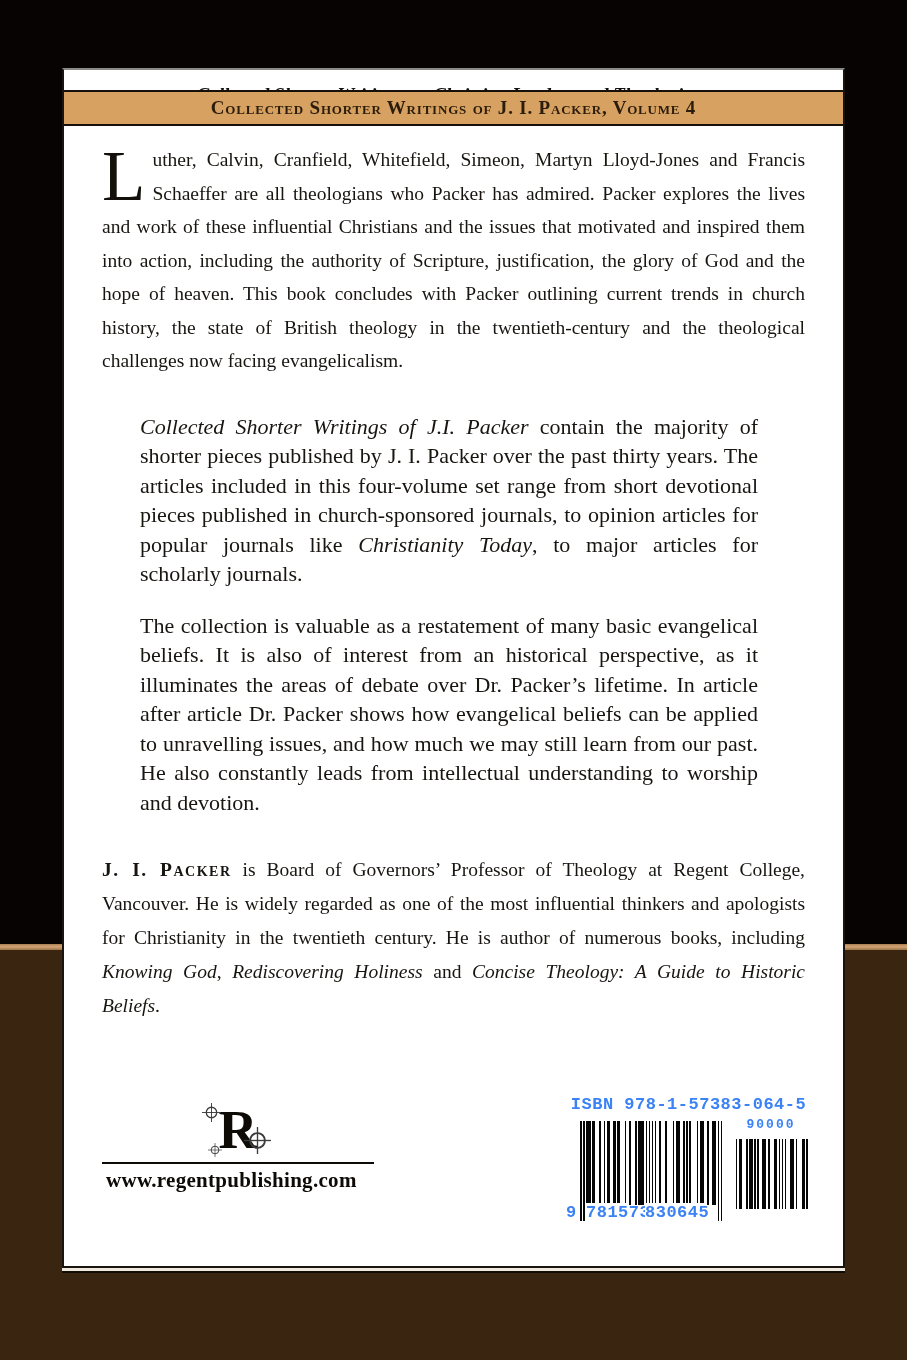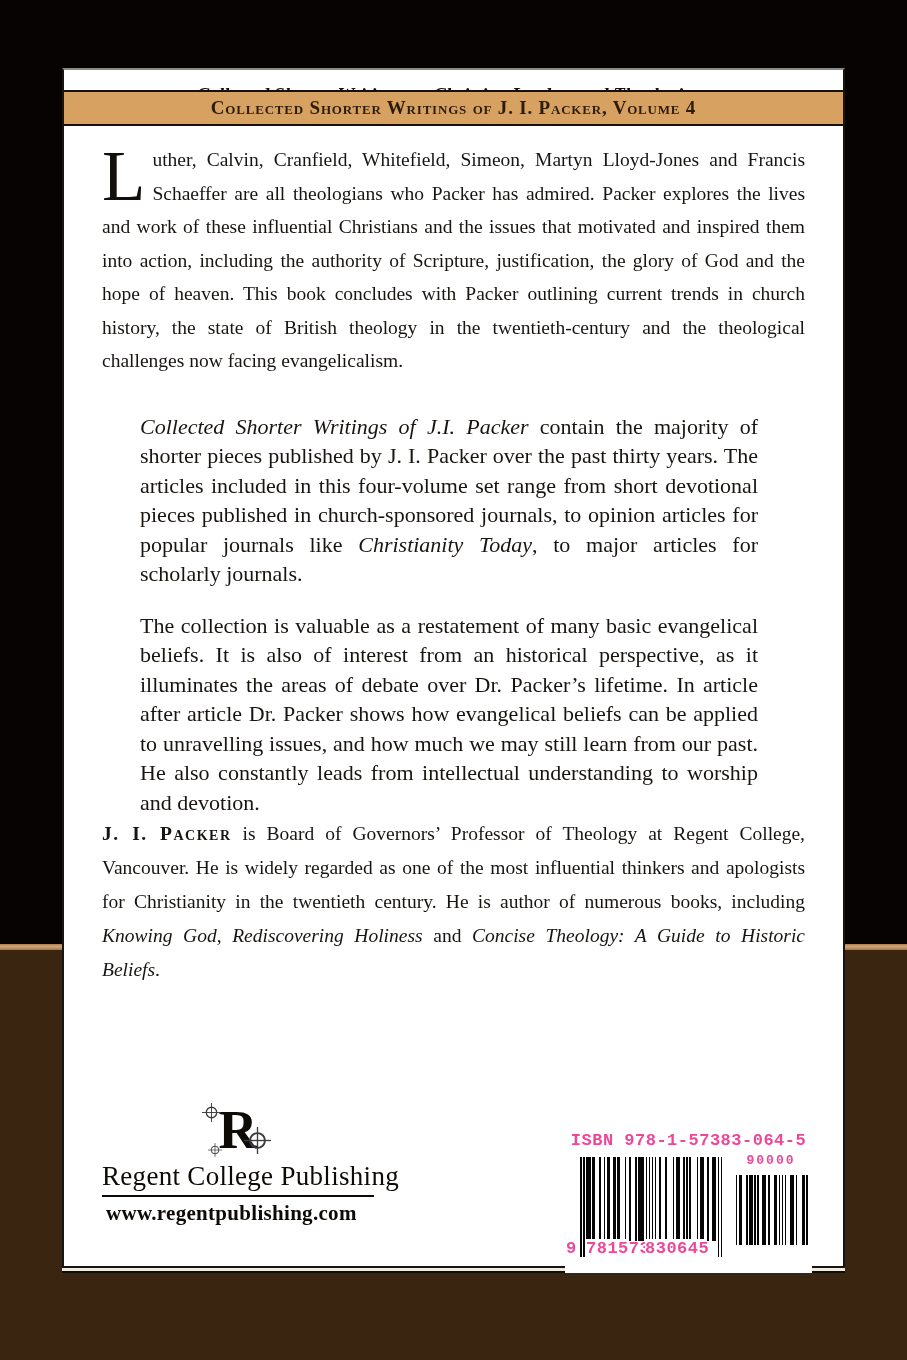--- a/index.html
+++ b/index.html
@@ -36,37 +36,37 @@
     font-variant:small-caps;font-weight:bold;font-size:19px;
     letter-spacing:0.8px;color:#2b1c0b;
   }
   h1.title{margin:80px 0 0;text-align:center;font-size:24px;font-weight:bold;letter-spacing:0.2px;color:#13100c;}
   h2.subtitle{margin:8px 0 12px;text-align:center;font-size:19px;font-weight:bold;font-style:italic;color:#13100c;}
   p{margin:0;}
   .intro{margin-top:37px;font-size:19.5px;line-height:33.5px;text-align:justify;}
   .dropcap{float:left;font-size:71px;line-height:56px;padding:5px 7px 0 0;color:#13100c;}
   .quote{margin:34px 47px 0 38px;font-size:22px;line-height:29.5px;text-align:justify;}
   .q2{margin-top:22px;}
-  .bio{font-size:19.5px;line-height:34px;text-align:justify;}
+  .bio{margin-top:36px;font-size:19.5px;line-height:34px;text-align:justify;}
   .bio-name{font-variant:small-caps;font-weight:bold;letter-spacing:1.5px;}
   
   .logo{position:absolute;left:38px;top:1033px;width:272px;}
   .logo-mark{position:relative;height:56px;text-align:center;}
   .logo-r{font-size:54px;line-height:54px;font-weight:bold;color:#0e0b07;}
   .ch{position:absolute;}
   .ch line,.ch circle{stroke:#3c3c3c;fill:none;}
   .ch1{left:calc(50% - 36px);top:0px;width:19px;height:19px;}
   .ch2{left:calc(50% + 6px);top:24px;width:27px;height:27px;}
   .ch3{left:calc(50% - 30px);top:40px;width:14px;height:14px;}
   .logo-name{font-size:27px;letter-spacing:0.3px;color:#0e0b07;margin-top:2px;text-align:center;white-space:nowrap;}
   .logo-rule{height:2px;background:#0e0b07;margin:3px 0 4px;}
   .logo-url{font-size:21px;font-weight:bold;letter-spacing:0.3px;text-align:left;padding-left:4px;color:#0e0b07;}
   
   .barcode{position:absolute;left:501px;top:1025px;width:247px;height:142px;background:#fff;
-    font-family:"Liberation Mono", monospace;font-weight:bold;color:#ec4899;margin-top:36px;}
+    font-family:"Liberation Mono", monospace;font-weight:bold;color:#3b82f6;}
   .bc-isbn{position:absolute;left:0;top:0;width:100%;text-align:center;font-size:17px;letter-spacing:0.5px;white-space:nowrap;}
   .bc-addon{position:absolute;left:167px;top:22px;width:78px;text-align:center;font-size:13px;letter-spacing:2px;}
   .bc-main{position:absolute;left:15px;top:26px;width:142px;height:100px;}
   .bc-supp{position:absolute;left:169px;top:44px;width:74px;height:70px;}
   .bc-d{position:absolute;top:108px;font-size:17px;background:#fff;text-align:center;}
   .bc-d0{left:-1px;width:14px;}
   .bc-d1{left:21px;width:43px;letter-spacing:0.5px;}
   .bc-d2{left:80px;width:61px;letter-spacing:0.5px;}
 </style>
 </head>
@@ -103,21 +103,20 @@
           <circle cx="10" cy="10" r="5.5" stroke-width="1.4"></circle>
           <line x1="10" y1="0" x2="10" y2="20" stroke-width="1"></line>
           <line x1="0" y1="10" x2="20" y2="10" stroke-width="1"></line>
         </svg>
       <svg class="ch ch3" viewBox="0 0 20 20">
           <circle cx="10" cy="10" r="5.5" stroke-width="1.4"></circle>
           <line x1="10" y1="0" x2="10" y2="20" stroke-width="1"></line>
           <line x1="0" y1="10" x2="20" y2="10" stroke-width="1"></line>
         </svg>
     </div>
-    <div class="logo-name">Regent College Publishing</div>
     <div class="logo-rule"></div>
     <div class="logo-url">www.regentpublishing.com</div>
   </div>
 
   <div class="barcode">
     <div class="bc-isbn">ISBN 978-1-57383-064-5</div>
     <div class="bc-addon">90000</div>
     <svg id="bc-main" class="bc-main" preserveAspectRatio="none" shape-rendering="crispEdges" viewBox="0 0 95 100">
         <rect x="0" y="0" width="1.05" height="100" fill="#060606"></rect>
         <rect x="2" y="0" width="1.05" height="100" fill="#060606"></rect>

